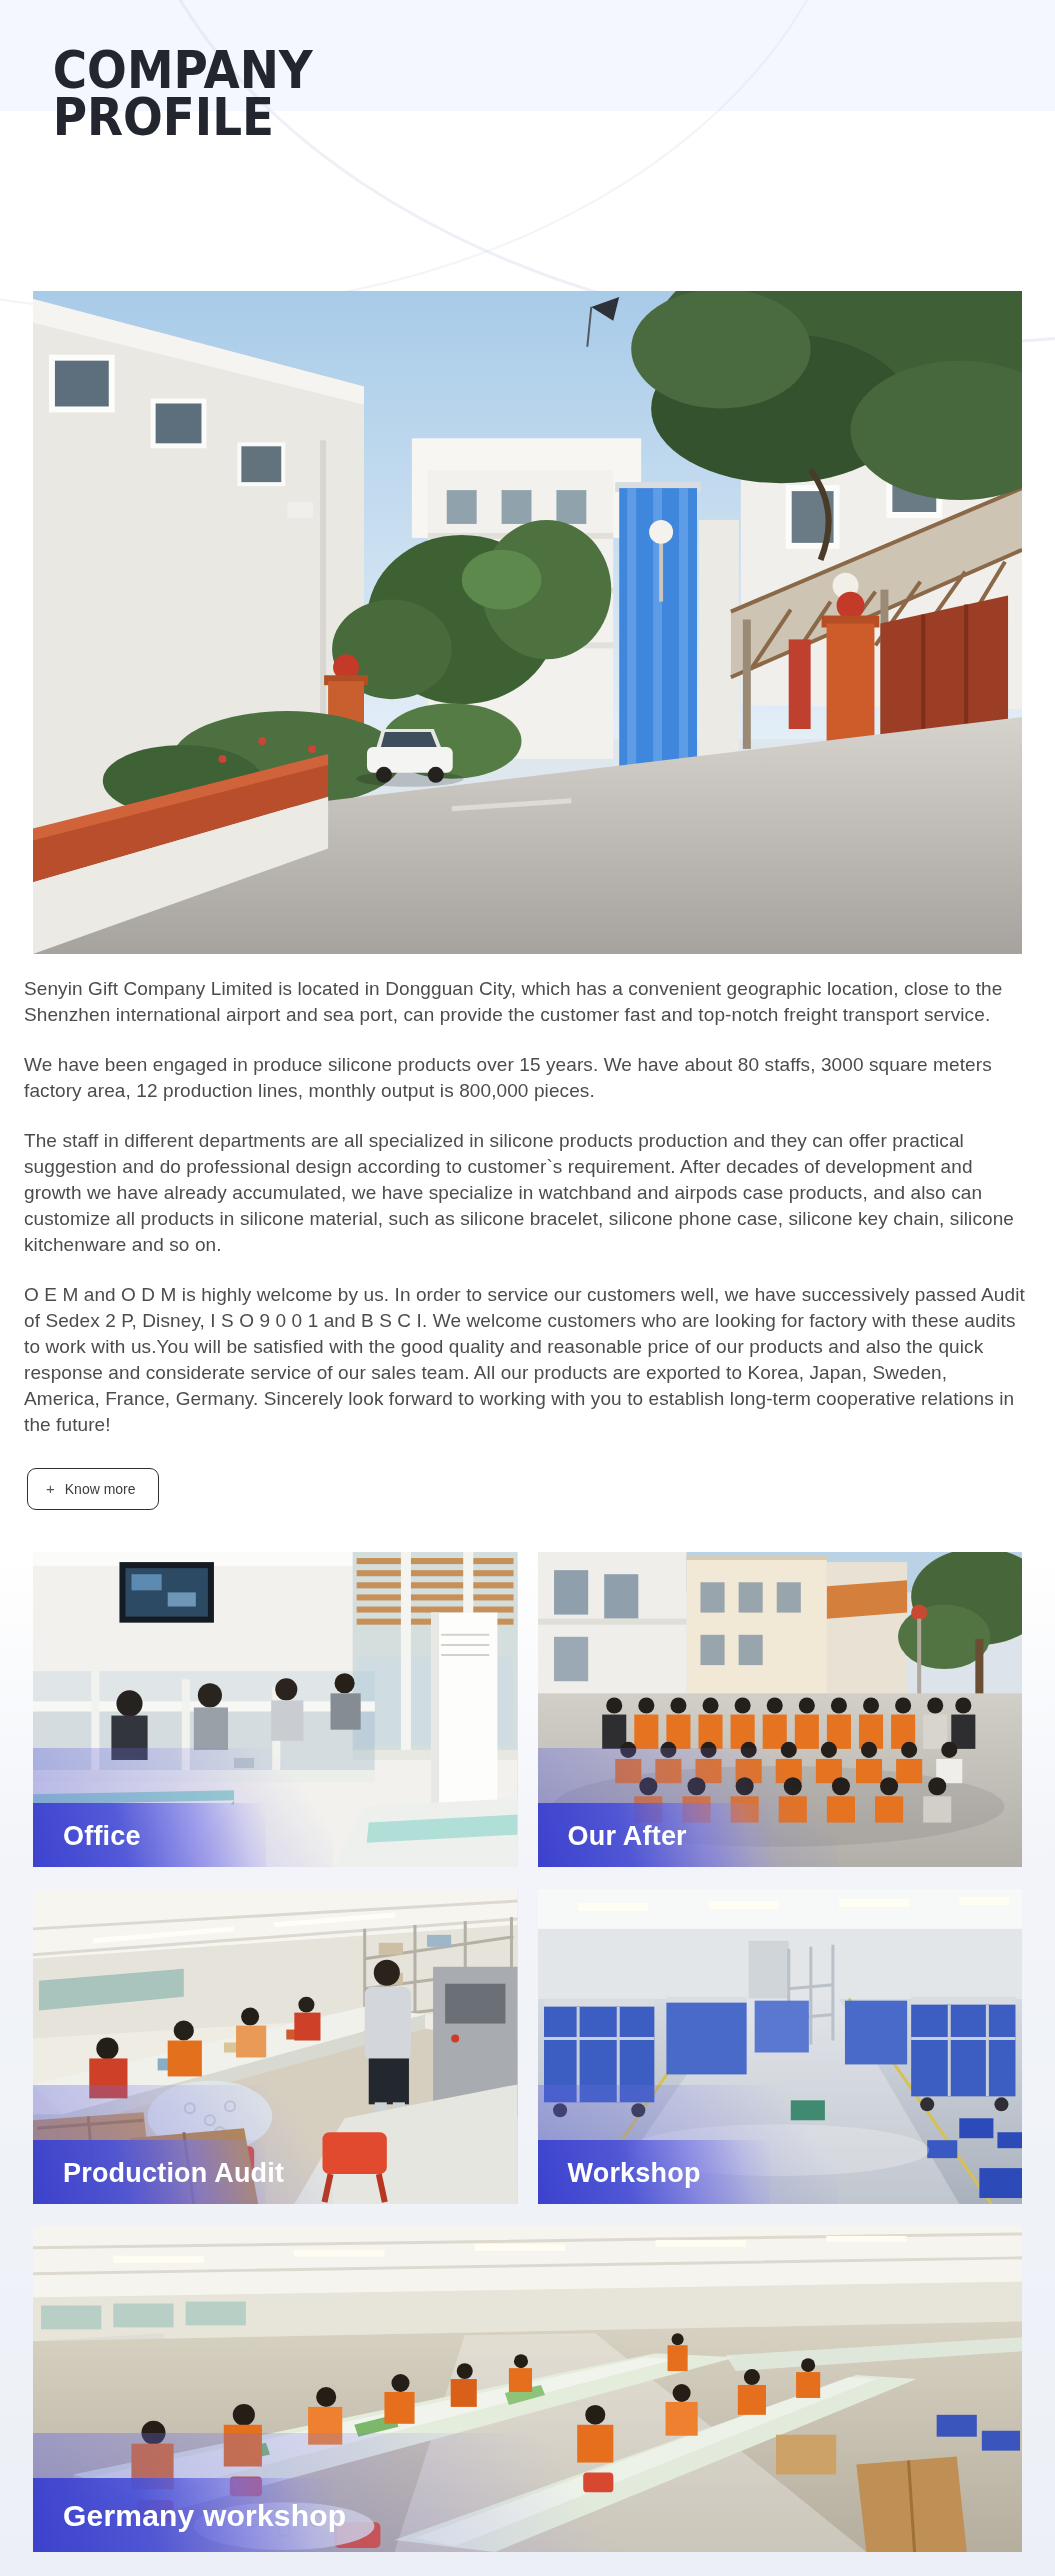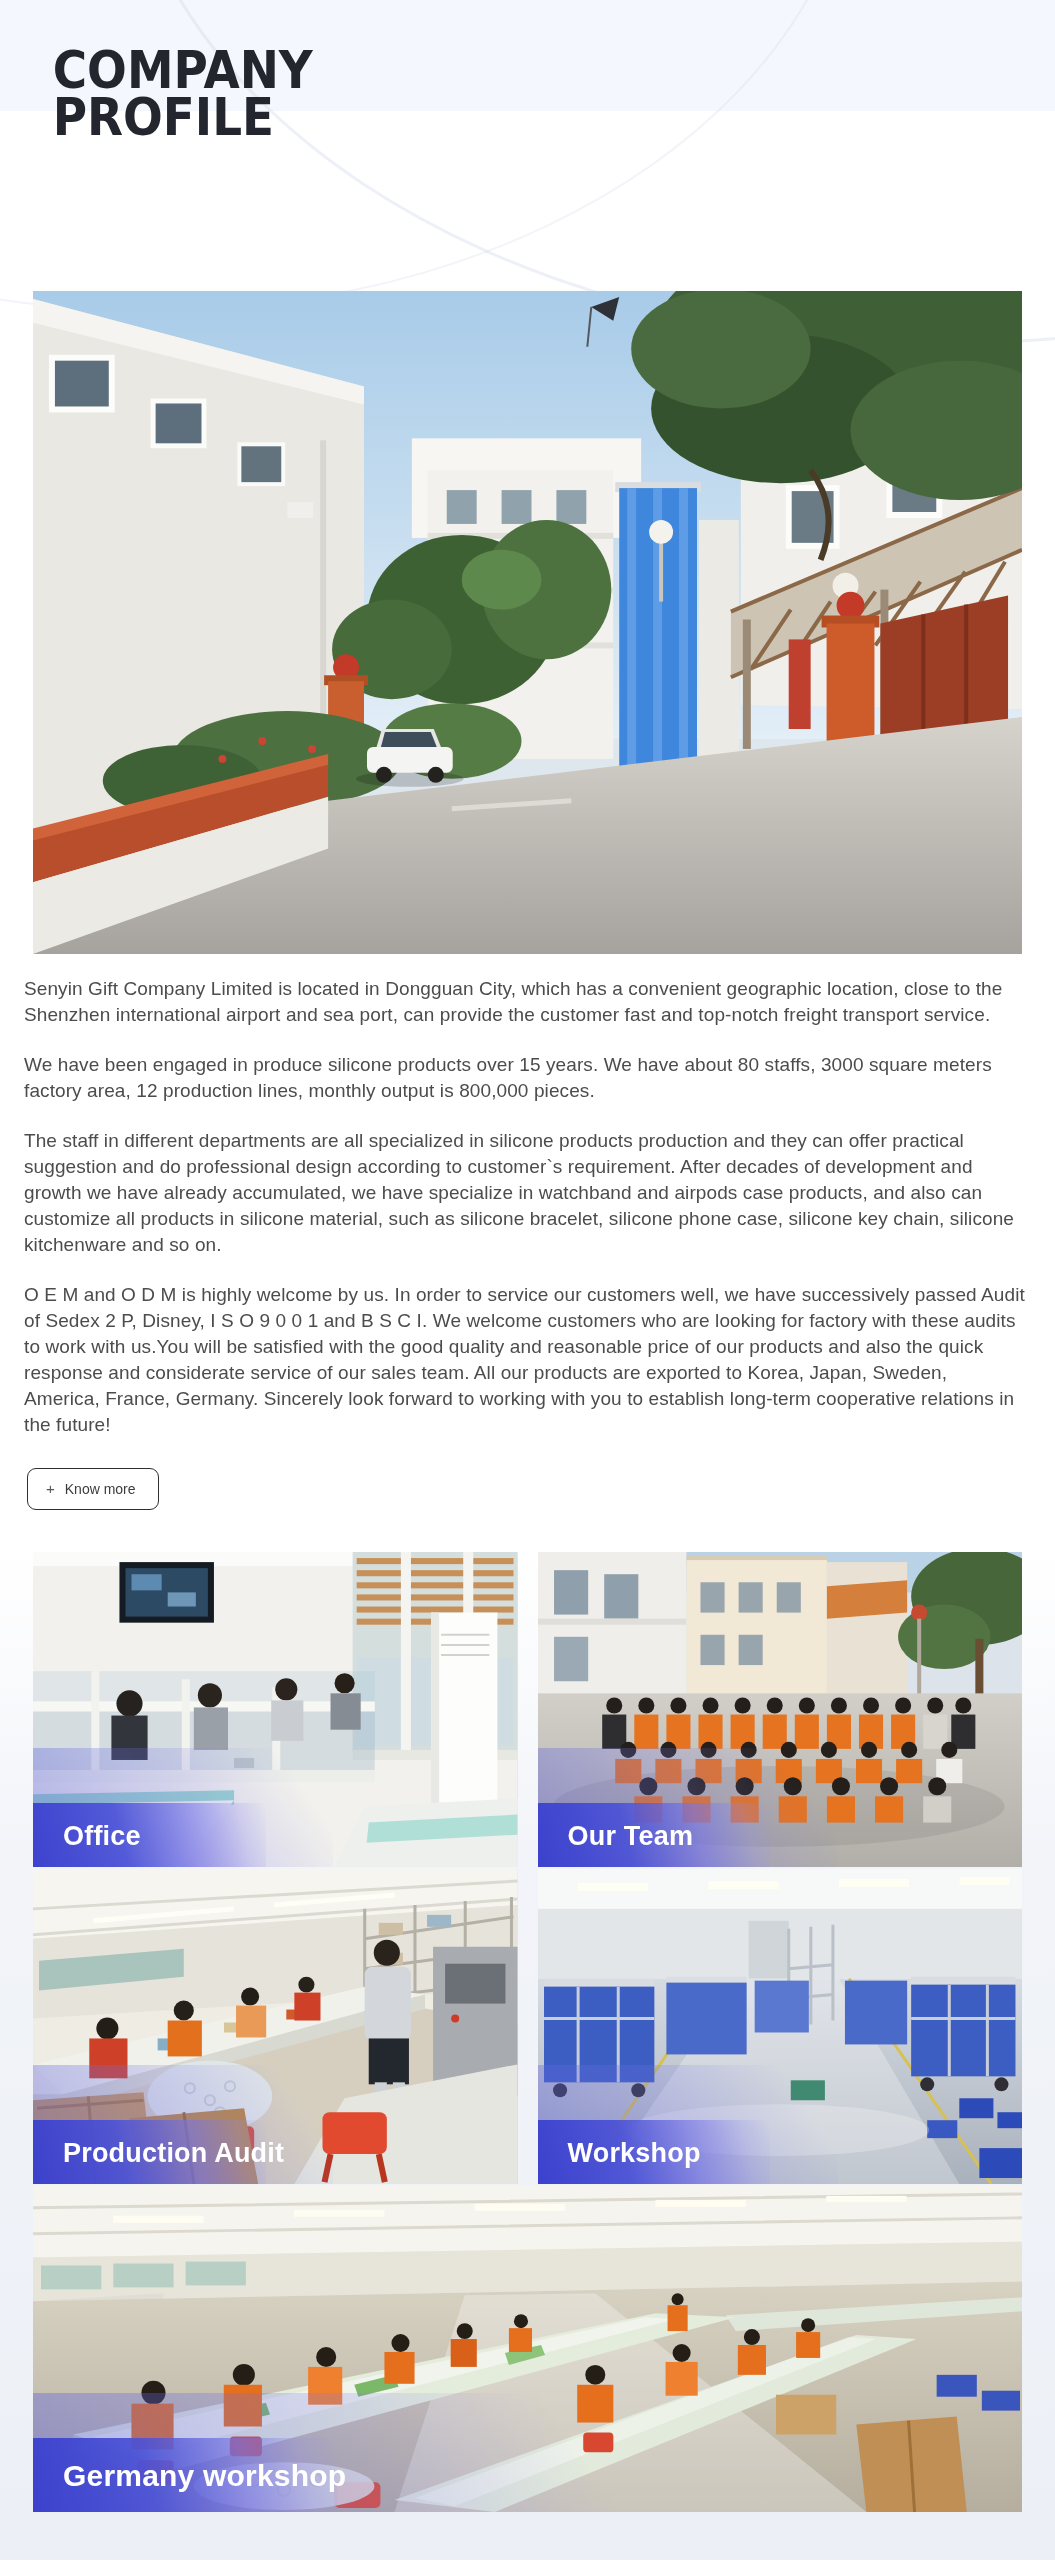--- a/index.html
+++ b/index.html
@@ -44,21 +44,21 @@
   }
   .know-more .plus{font-size:15px;line-height:1;color:#555;}
 
   
   .gallery-section{
     margin-top:42px;
     background:linear-gradient(180deg,#ffffff 0%,#f2f4f9 30%,#ecf0f6 100%);
     padding:0 33px 48px 33px;
   }
   .gallery{
-    display:grid;grid-template-columns:1fr 1fr;gap:2px 20px;
+    display:grid;grid-template-columns:1fr 1fr;gap:22px 20px;
   }
   .g-item{position:relative;height:315px;overflow:hidden;background:#dde3ea;}
   .g-item.wide{grid-column:1 / span 2;height:326px;}
   .ribbon{
     position:absolute;left:0;bottom:0;width:48%;height:64px;
     background:linear-gradient(76deg,
       rgba(57,63,205,0.97) 0%,
       rgba(74,81,214,0.92) 38%,
       rgba(118,116,230,0.62) 68%,
       rgba(143,141,238,0.22) 88%,
@@ -356,21 +356,21 @@
             <circle cx="302" cy="232" r="9" fill="#241f1a"></circle>
               <rect x="288" y="242" width="28" height="26" fill="#e6731f"></rect>
             <circle cx="350" cy="232" r="9" fill="#241f1a"></circle>
               <rect x="336" y="242" width="28" height="26" fill="#e6731f"></rect>
             <circle cx="398" cy="232" r="9" fill="#241f1a"></circle>
               <rect x="384" y="242" width="28" height="26" fill="#d2cfc8"></rect>
           </g>
         </svg>
         <div class="ribbon-soft"></div>
         <div class="ribbon"></div>
-        <div class="g-label">Our Team</div>
+        <div class="g-label">Our After</div>
       </div>
 
       <div class="g-item">
         <svg viewBox="0 0 482 316" preserveAspectRatio="none">
           <rect x="0" y="0" width="482" height="316" fill="#efece4"></rect>
           <polygon points="0,0 482,0 482,36 0,70" fill="#f6f5f0"></polygon>
           <path d="M0,66 L482,30 M0,40 L482,12" stroke="#dcd9d0" stroke-width="3"></path>
           <path d="M60,52 L200,40 M240,36 L360,26" stroke="#fffef6" stroke-width="5"></path>
           <polygon points="0,70 482,36 482,120 0,150" fill="#e6e3da"></polygon>
           <polygon points="6,92 150,80 150,108 6,122" fill="#a8c4bc"></polygon>

